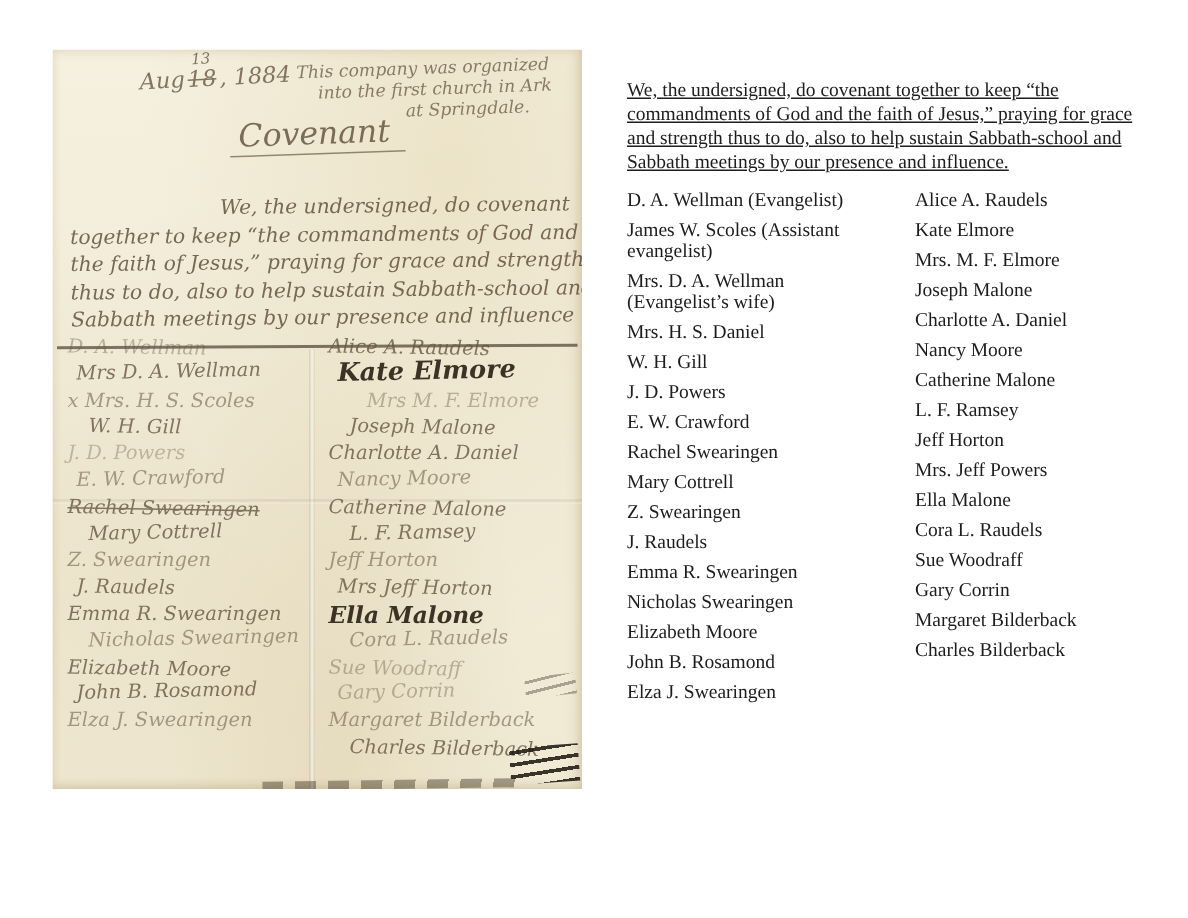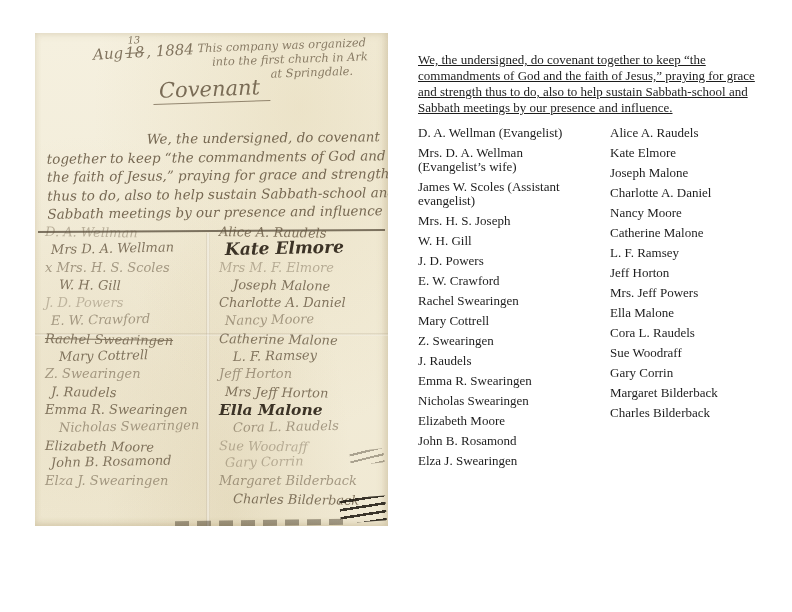--- a/index.html
+++ b/index.html
@@ -86,21 +86,21 @@
   .sig-col div.sig:nth-of-type(2n){transform:rotate(-1.2deg);}
   .sig-col div.sig:nth-of-type(3n){opacity:.55;}
   .sig-col div.sig:nth-of-type(3n+1){transform:rotate(.9deg);}
   .sig-col div.sig:nth-of-type(4n){margin-left:14px;}
   .sig-col div.sig:nth-of-type(4n+2){margin-left:6px;}
   .sig-col1 div.sig:nth-of-type(1){opacity:.4;}
   .sig-col1 div.sig:nth-of-type(5){opacity:.35;}
   .sig-col1 div.sig:nth-of-type(7){text-decoration:line-through;}
   .sig-col1 div.sig:nth-of-type(16){opacity:.45;}
   .sig-col2 div.sig:nth-of-type(2){font-size:17px;color:#332a1e;opacity:.95;font-weight:bold;}
-  .sig-col2 div.sig:nth-of-type(3){opacity:.4;}
+  .sig-col2 div.sig:nth-of-type(3){opacity:.4;text-align:center;}
   .sig-col2 div.sig:nth-of-type(11){font-size:15.5px;color:#332a1e;opacity:.95;font-weight:bold;}
   .sig-col2 div.sig:nth-of-type(13){opacity:.4;}
   .sig-col2 div.sig:nth-of-type(14){opacity:.4;}
 
   
   .typed-paragraph{
     position:absolute;left:418px;top:39px;width:345px;
     font-size:13px;line-height:16px;text-decoration:underline;
   }
   .name-col{position:absolute;top:126px;font-size:13px;line-height:14px;}
@@ -185,41 +185,42 @@
     <div class="bottom-smear"></div>
   </div>
 
   <div>
 
     <p class="typed-paragraph">We, the undersigned, do covenant together to keep “the commandments of God and the faith of Jesus,” praying for grace and strength thus to do, also to help sustain Sabbath-school and Sabbath meetings by our presence and influence.</p>
 
     <div class="name-col name-col-1">
 
     <div class="name-entry">D. A. Wellman (Evangelist)</div>
+        <div class="name-entry">James W. Scoles (Assistant evangelist)</div>
         <div class="name-entry">Mrs. D. A. Wellman (Evangelist’s wife)</div>
-        <div class="name-entry">James W. Scoles (Assistant evangelist)</div>
-        <div class="name-entry">Mrs. H. S. Joseph</div>
+        <div class="name-entry">Mrs. H. S. Daniel</div>
         <div class="name-entry">W. H. Gill</div>
         <div class="name-entry">J. D. Powers</div>
         <div class="name-entry">E. W. Crawford</div>
         <div class="name-entry">Rachel Swearingen</div>
         <div class="name-entry">Mary Cottrell</div>
         <div class="name-entry">Z. Swearingen</div>
         <div class="name-entry">J. Raudels</div>
         <div class="name-entry">Emma R. Swearingen</div>
         <div class="name-entry">Nicholas Swearingen</div>
         <div class="name-entry">Elizabeth Moore</div>
         <div class="name-entry">John B. Rosamond</div>
         <div class="name-entry">Elza J. Swearingen</div>
       </div>
 
     <div class="name-col name-col-2">
 
     <div class="name-entry">Alice A. Raudels</div>
         <div class="name-entry">Kate Elmore</div>
+        <div class="name-entry">Mrs. M. F. Elmore</div>
         <div class="name-entry">Joseph Malone</div>
         <div class="name-entry">Charlotte A. Daniel</div>
         <div class="name-entry">Nancy Moore</div>
         <div class="name-entry">Catherine Malone</div>
         <div class="name-entry">L. F. Ramsey</div>
         <div class="name-entry">Jeff Horton</div>
         <div class="name-entry">Mrs. Jeff Powers</div>
         <div class="name-entry">Ella Malone</div>
         <div class="name-entry">Cora L. Raudels</div>
         <div class="name-entry">Sue Woodraff</div>

